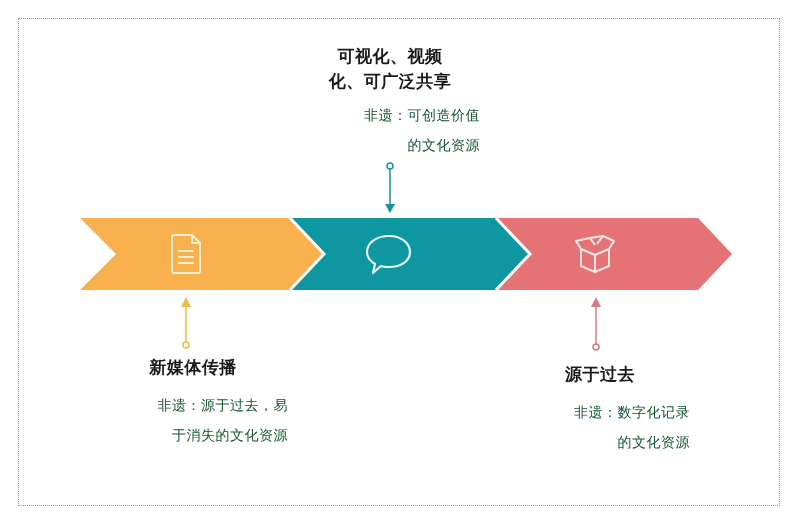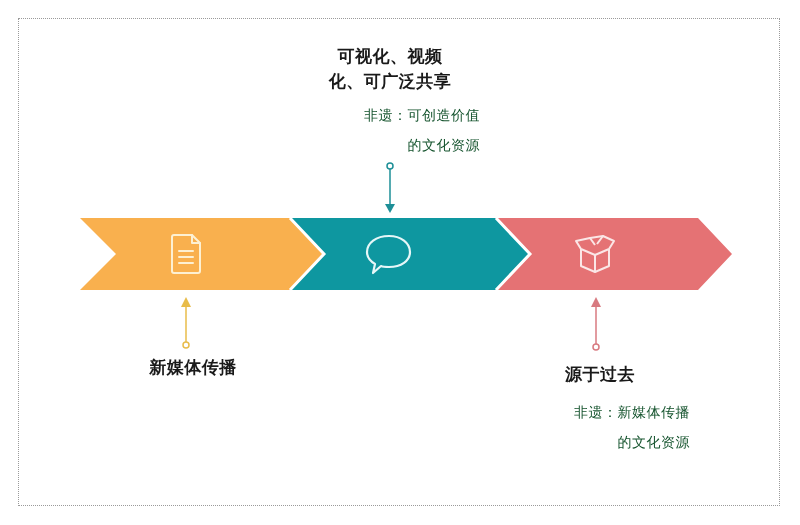--- a/index.html
+++ b/index.html
@@ -76,23 +76,27 @@
   <div class="desc" style="margin-left:26px; margin-top:6px;">
     <div>非遗：可创造价值</div>
     <div>的文化资源</div>
   </div>
 </div>
 
 <div class="block" style="left:98px; top:355px; width:190px;">
   <div class="title">
     <div>新媒体传播</div>
   </div>
+  <div class="desc" style="margin-left:18px; margin-top:10px;">
+    <div>非遗：源于过去，易</div>
+    <div>于消失的文化资源</div>
+  </div>
 </div>
 
 <div class="block" style="left:510px; top:362px; width:180px;">
   <div class="title">
     <div>源于过去</div>
   </div>
   <div class="desc" style="margin-left:17px; margin-top:10px;">
-    <div>非遗：新媒体传播</div>
+    <div>非遗：数字化记录</div>
     <div>的文化资源</div>
   </div>
 </div>
 
 </body></html>

